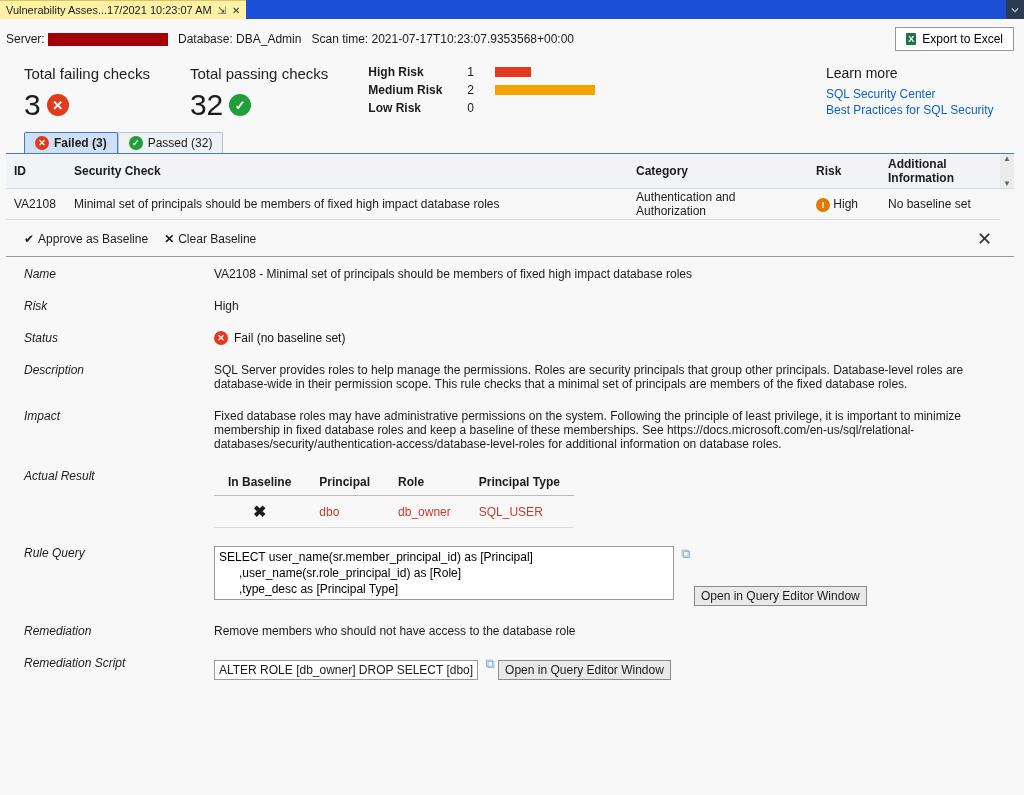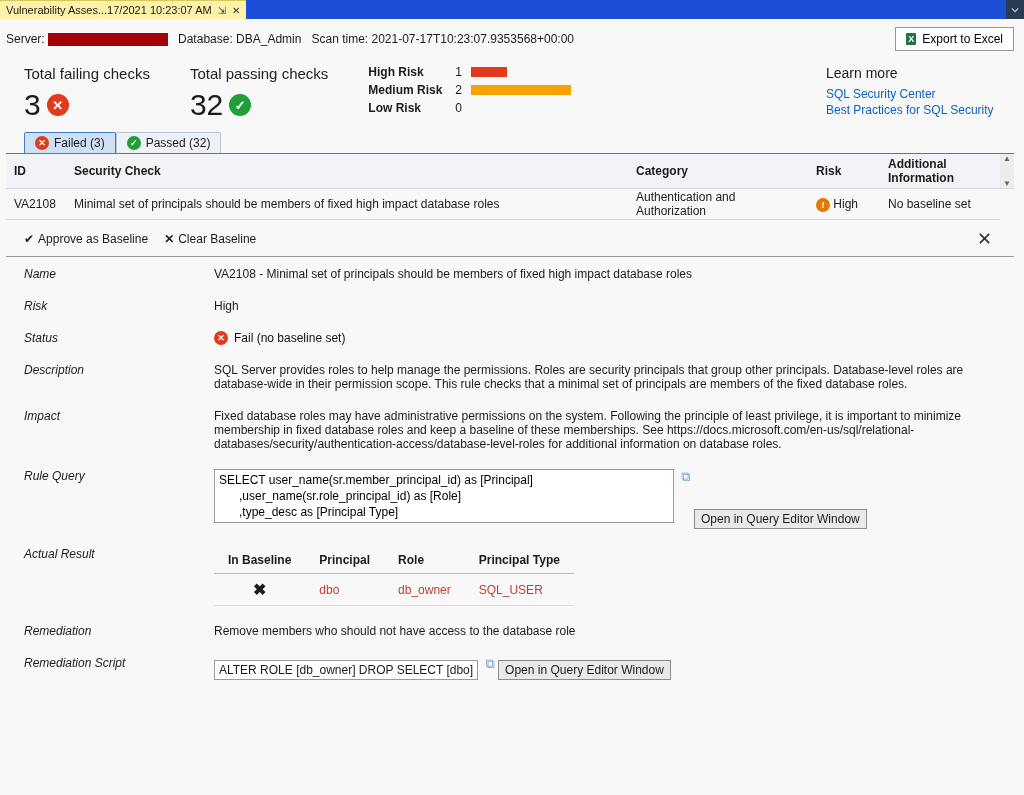--- a/index.html
+++ b/index.html
@@ -21,21 +21,21 @@
   .summary { display: flex; gap: 40px; padding: 4px 18px 10px 18px; }
   .stat .label { font-size: 15px; color:#222;text-align:center; }
   .stat .big { font-size: 30px; font-weight: 400; display: flex; align-items: center; gap: 6px; margin-top: 6px; }
   .circ { width: 22px; height: 22px; border-radius: 50%; display:inline-flex; align-items:center; justify-content:center; color:#fff; font-weight:bold; font-size:13px; }
   .circ.red { background:#e23a1c; }
   .circ.green { background:#1f9e3a; }
   .circ.sm { width:14px; height:14px; font-size:9px; }
   .circ.orange { background:#e07a00; }
 
   .risk-block { font-size: 12px; }
-  .risk-row { display:flex; align-items:center; gap: 2px; margin-bottom:4px; }
+  .risk-row { display:flex; align-items:center; gap: 14px; margin-bottom:4px; }
   .risk-row .rl { width: 85px; }
   .risk-row .rc { width: 14px; text-align:left; }
   .bar { height: 10px; }
   .bar.high { width: 36px; background:#e23a1c; }
   .bar.med { width: 100px; background:#f4a300; }
 
   .learn { margin-left: auto; min-width:170px; }
   .learn h3 { font-size: 14px; font-weight: 400; margin-bottom:6px; }
   .learn a { display:block; color:#0b62c4; font-size:12px; text-decoration:none; margin-bottom:2px; }
 
@@ -146,21 +146,21 @@
     <div class="learn">
       <h3>Learn more</h3>
       <a href="#">SQL Security Center</a>
       <a href="#">Best Practices for SQL Security</a>
     </div>
   </div>
 
   <div class="result-tabs">
     <div class="rtab active">
       <span class="circ red sm">✕</span>
-      <span style="font-weight:400">Failed  (3)</span>
+      <span style="font-weight:700">Failed  (3)</span>
     </div>
     <div class="rtab">
       <span class="circ green sm">✓</span>
       <span>Passed  (32)</span>
     </div>
   </div>
 
   <table class="grid">
     <thead>
       <tr>
@@ -219,30 +219,20 @@
     </div>
     <div class="drow">
       <div class="dlbl">Description</div>
       <div class="dval">SQL Server provides roles to help manage the permissions. Roles are security principals that group other principals. Database-level roles are database-wide in their permission scope. This rule checks that a minimal set of principals are members of the fixed database roles.</div>
     </div>
     <div class="drow">
       <div class="dlbl">Impact</div>
       <div class="dval">Fixed database roles may have administrative permissions on the system. Following the principle of least privilege, it is important to minimize membership in fixed database roles and keep a baseline of these memberships. See https://docs.microsoft.com/en-us/sql/relational-databases/security/authentication-access/database-level-roles for additional information on database roles.</div>
     </div>
     <div class="drow">
-      <div class="dlbl">Rule Query</div>
-      <div class="dval">
-        <textarea class="query-box" readonly="" style="">SELECT user_name(sr.member_principal_id) as [Principal]
-      ,user_name(sr.role_principal_id) as [Role]
-      ,type_desc as [Principal Type]</textarea>
-        <span class="copy-icn">⧉</span>
-        <div class="qbtn">Open in Query Editor Window</div>
-      </div>
-    </div>
-    <div class="drow">
       <div class="dlbl">Actual Result</div>
       <div class="dval">
         <table class="result-table">
           <thead>
               <tr>
             <th>In Baseline</th>
             <th>Principal</th>
             <th>Role</th>
             <th>Principal Type</th>
           </tr>
@@ -252,20 +242,30 @@
             <td style="text-align:center"><span class="xmark">✖</span></td>
             <td class="red">dbo</td>
             <td class="red">db_owner</td>
             <td class="red">SQL_USER</td>
           </tr>
             </tbody>
         </table>
       </div>
     </div>
     <div class="drow">
+      <div class="dlbl">Rule Query</div>
+      <div class="dval">
+        <textarea class="query-box" readonly="" style="">SELECT user_name(sr.member_principal_id) as [Principal]
+      ,user_name(sr.role_principal_id) as [Role]
+      ,type_desc as [Principal Type]</textarea>
+        <span class="copy-icn">⧉</span>
+        <div class="qbtn">Open in Query Editor Window</div>
+      </div>
+    </div>
+    <div class="drow">
       <div class="dlbl">Remediation</div>
       <div class="dval">Remove members who should not have access to the database role</div>
     </div>
     <div class="drow" style="margin-bottom:4px">
       <div class="dlbl">Remediation Script</div>
       <div class="dval">
         <span class="rem-box">ALTER ROLE [db_owner] DROP SELECT [dbo]</span>
         <span class="copy-icn">⧉</span>
         <div class="qbtn">Open in Query Editor Window</div>
       </div>

